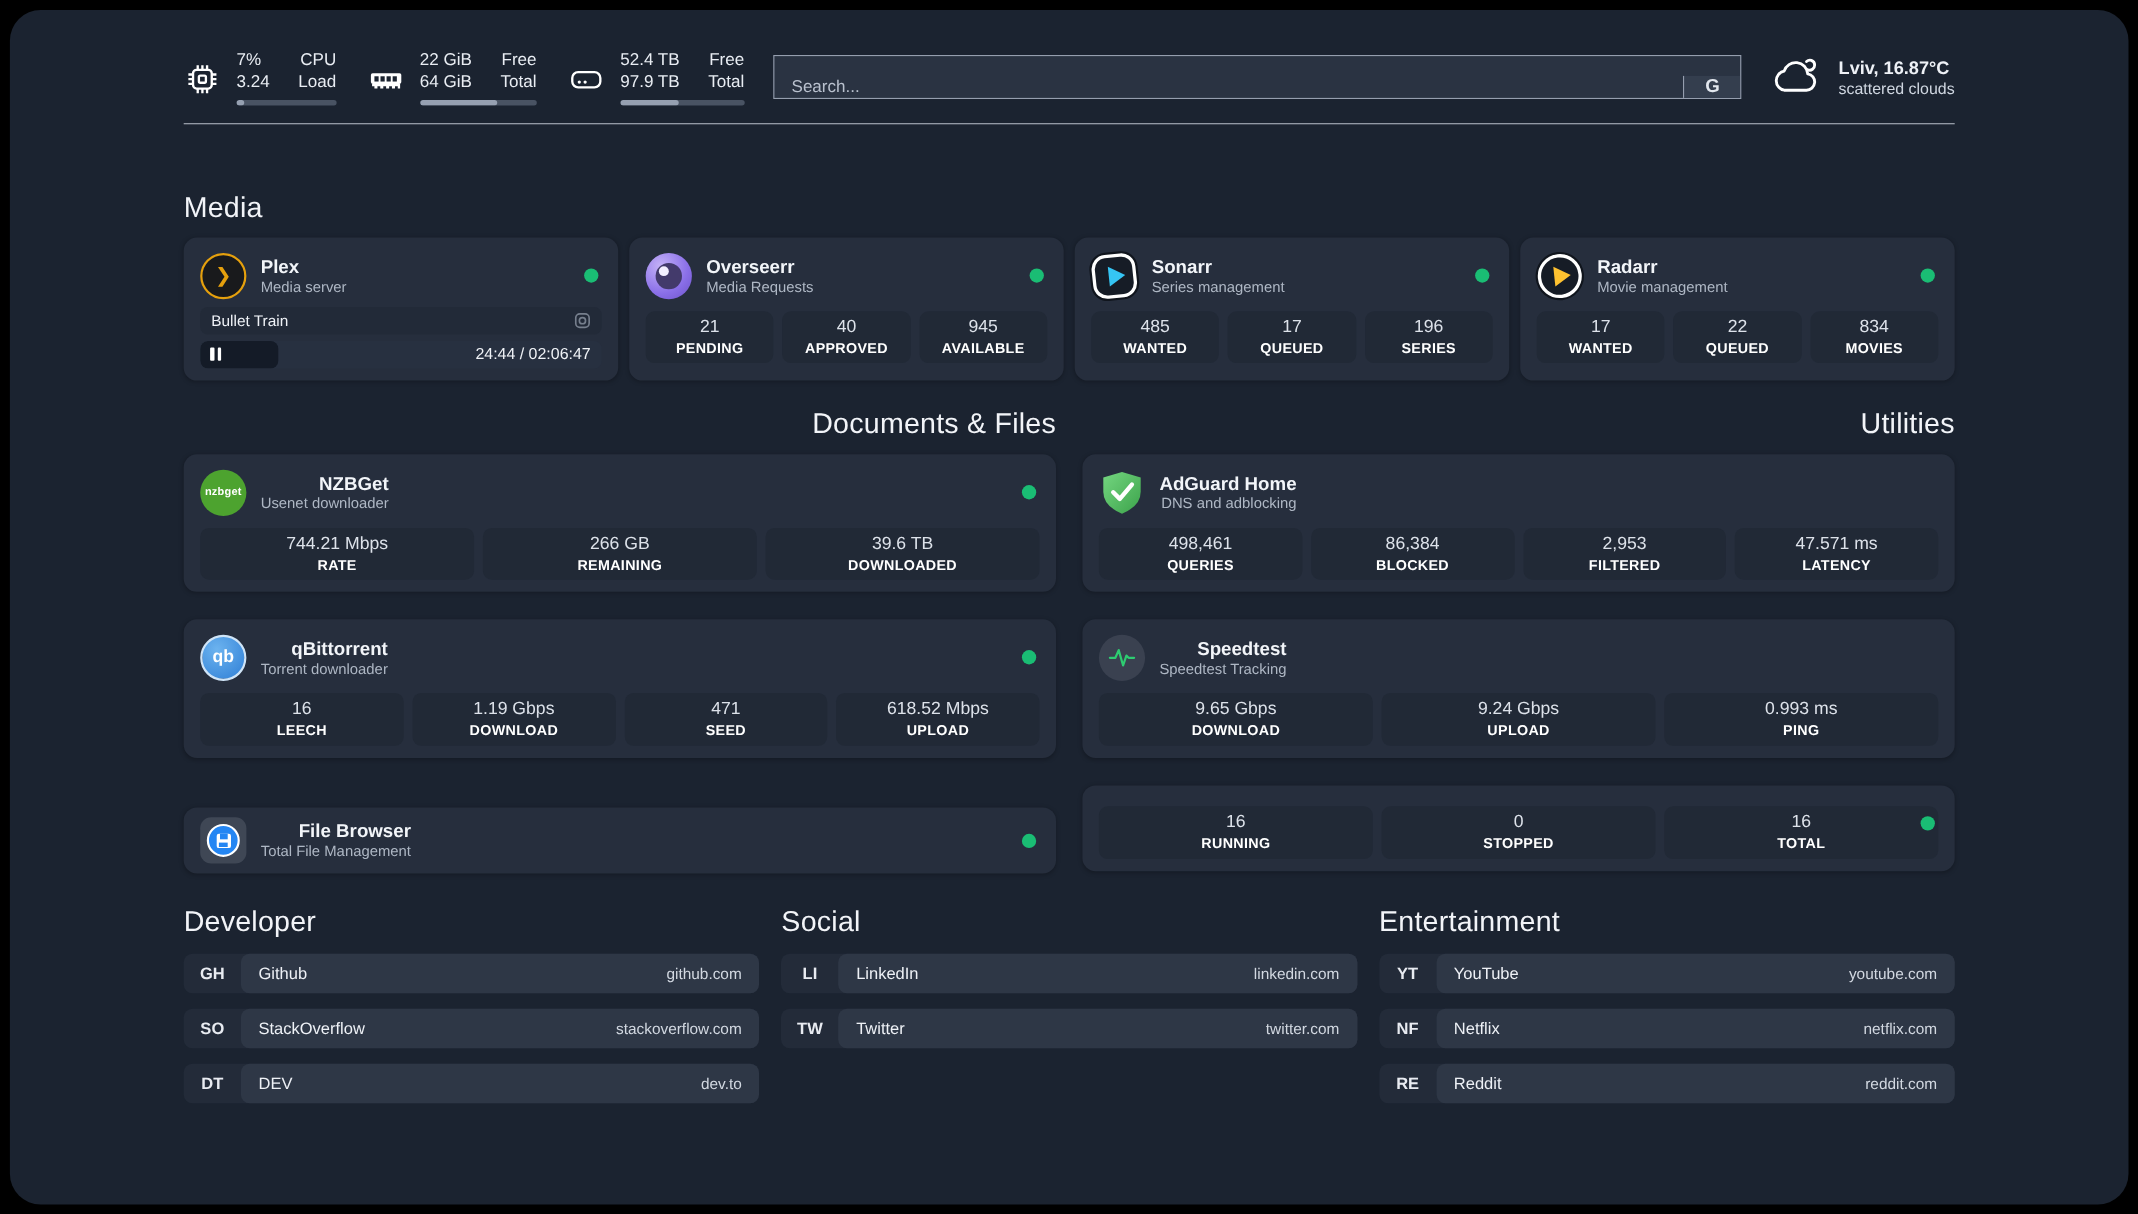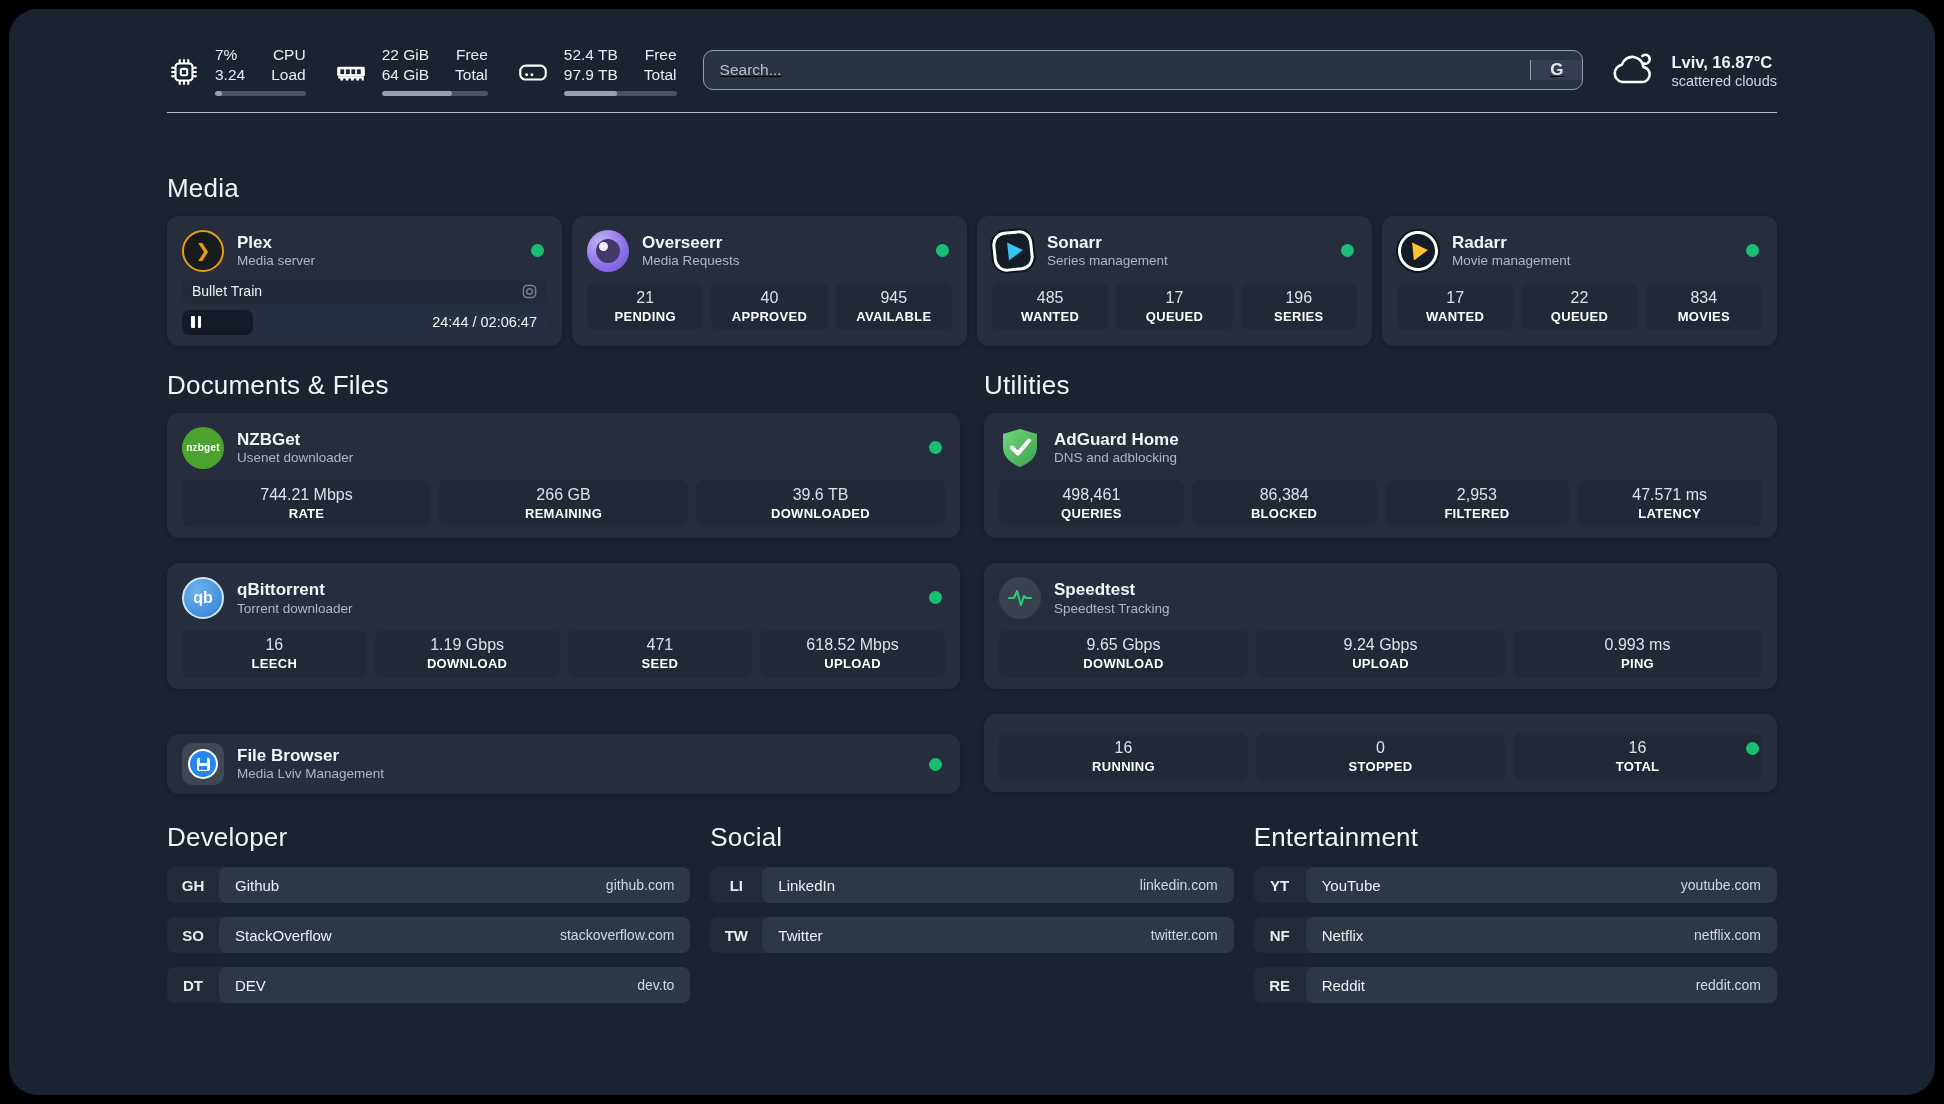--- a/index.html
+++ b/index.html
@@ -13,22 +13,22 @@
   .topbar { display:flex; align-items:center; margin-top:36px; gap:26px; }
   .sys-group { display:flex; align-items:flex-start; gap:28px; }
   .sys-stat { display:flex; align-items:center; gap:14px; color:#e9edf3; }
   .sys-icon { width:34px; height:34px; flex:0 0 auto; margin-top:4px; }
   .sys-text { display:flex; flex-direction:column; gap:1px; font-size:15.5px; font-weight:500; }
   .sys-row { display:flex; justify-content:space-between; gap:26px; line-height:1.25; }
   .sys-row .lbl { text-align:right; }
   .sys-bar { margin-top:5px; height:5px; border-radius:3px; background:#495363; overflow:hidden; }
   .sys-bar > div { height:100%; border-radius:3px; background:#96a0b1; }
 
-  .searchwrap { flex:1; display:flex; align-items:center; height:40px;
-    border:1.6px solid #959eae; border-radius:10px; background:#2a3342; overflow:hidden;text-decoration:underline; }
+  .searchwrap { flex:1; display:flex; align-items:flex-end; height:40px;
+    border:1.6px solid #959eae; border-radius:0; background:#2a3342; overflow:hidden; }
   .searchwrap input { flex:1; background:transparent; border:none; outline:none;
     padding:0 16px; font-size:15.5px; color:#e8ecf2;
     font-family:"Liberation Sans","DejaVu Sans",sans-serif; }
   .searchwrap input::placeholder { color:#b9c1ce; }
   .search-engine { width:52px; display:flex; align-items:center; justify-content:center;
     background:#39435400; border-left:1.6px solid #959eae; background:#343e4e;
     color:#e2e7ee; font-size:17px; font-weight:600; cursor:pointer; }
 
   .weather { display:flex; align-items:center; gap:14px; color:#eef1f6; }
   .weather-icon { width:48px; height:38px; }
@@ -66,21 +66,21 @@
     color:#eef1f6; font-size:14px; font-weight:500; }
   .np-session-icon { width:15px; height:15px; opacity:.7; }
   .np-progress { margin-top:6px; background:#273040; border-radius:7px; height:25px;
     position:relative; overflow:hidden; display:flex; align-items:center; }
   .np-elapsed { position:absolute; left:0; top:0; bottom:0; background:#141b27; border-radius:7px; }
   .np-pause { position:relative; margin-left:9px; display:flex; gap:3px; cursor:pointer; }
   .np-pause span { width:3.5px; height:12px; background:#fff; border-radius:1px; display:block; }
   .np-time { position:absolute; right:10px; color:#f0f3f7; font-size:14.5px; font-weight:500; }
 
   
-  .two-col { margin-top:24px; display:grid; grid-template-columns:1fr 1fr; gap:24px; }
+  .two-col { margin-top:24px; display:grid; grid-template-columns:1fr 1fr; gap:24px;text-align:right; }
   .col-stack { display:flex; flex-direction:column; gap:25px; margin-top:12px; }
 
   
   .links-grid { margin-top:28px; display:grid; grid-template-columns:repeat(3,1fr); gap:20px; }
   .link-rows { margin-top:14px; display:flex; flex-direction:column; gap:14px; }
   .link-row { height:36px; background:#232b39; border-radius:8px; display:flex;
     align-items:stretch; cursor:pointer; }
   .link-prefix { width:52px; display:flex; align-items:center; justify-content:center;
     font-size:15px; font-weight:600; color:#e8ebf1; }
   .link-pill { flex:1; background:#2e3746; border-radius:8px; display:flex;
@@ -396,21 +396,21 @@
 
           <div class="card" style="padding-top:8px;padding-bottom:8px;margin-top:20px;">
             <div class="card-head" style="min-height:44px;">
               <div class="fb-square app-icon">
                   <div class="fb-ring">
                     <div class="fb-floppy"></div>
                   </div>
                 </div>
               <div>
                 <div class="app-name">File Browser</div>
-                <div class="app-desc">Media Lviv Management</div>
+                <div class="app-desc">Total File Management</div>
               </div>
             </div>
             <span class="status-dot dot-mid"></span>
           </div>
         </div>
       </div>
 
       <div>
         <div class="section-title">Utilities</div>
         <div class="col-stack">

